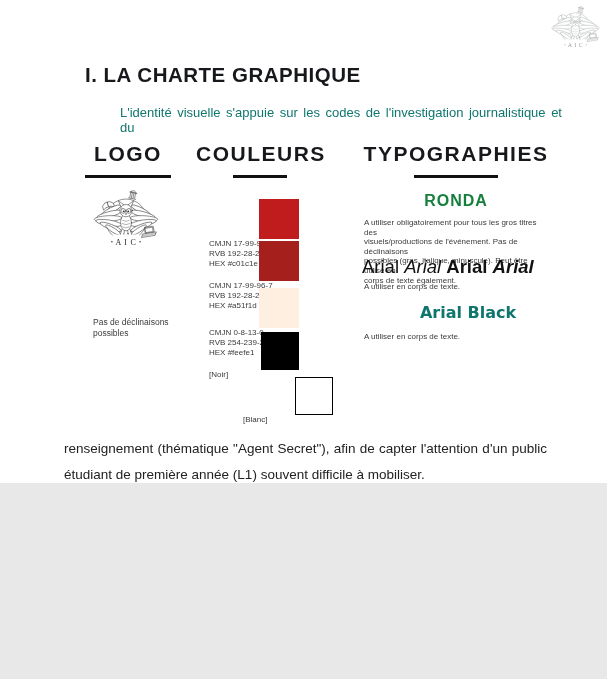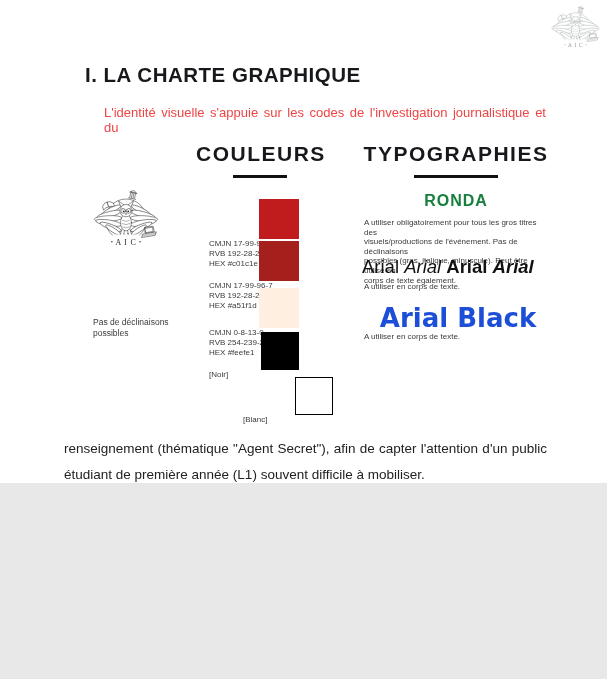--- a/index.html
+++ b/index.html
@@ -19,22 +19,22 @@
   .logo-box svg { display: block; width: 100%; height: auto; }
 
   
   .doc-title {
     position: absolute; left: 85px; top: 63px;
     font-size: 20.5px; font-weight: 800; letter-spacing: 0.5px; color: #17181c;
   }
 
   
   .intro-line {
-    position: absolute; left: 104px; top: 105px; width: 442px;
-    font-size: 13px; color: #ef4444;
+    position: absolute; left: 120px; top: 105px; width: 442px;
+    font-size: 13px; color: #0f766e;
   }
   .jline { text-align: justify; text-align-last: justify; }
 
   
   .col-header {
     position: absolute; top: 142px; text-align: center;
     font-size: 21px; font-weight: 800; letter-spacing: 1.5px; color: #17181c;
   }
   .col-header .rule { margin: 9px auto 0 auto; height: 3px; background: #111; }
   .hdr-logo { left: 84px; width: 88px; }
@@ -83,22 +83,22 @@
   }
   .arial-samples {
     position: absolute; left: 0; top: 256px; width: 188px; text-align: left;
     font-size: 18.5px; color: #111; white-space: nowrap;
   }
   .arial-samples .s1 { font-style: italic; }
   .arial-samples .s2 { font-weight: bold; }
   .arial-samples .s3 { font-weight: bold; font-style: italic; }
   .typo-note1 { position: absolute; left: 2px; top: 282px; font-size: 8px; color: #3a3a3a; }
   .arial-black-name {
-    position: absolute; left: 2px; top: 303px; width: 188px; text-align: center;
-    font-family: "DejaVu Sans", sans-serif; font-size: 26px; font-weight: 800; color: #1d4ed8;
+    position: absolute; left: 12px; top: 303px; width: 188px; text-align: center;
+    font-family: "DejaVu Sans", sans-serif; font-size: 16px; font-weight: 800; color: #0f766e;
   }
   .typo-note2 { position: absolute; left: 2px; top: 332px; font-size: 8px; color: #3a3a3a; }
 
   
   .body-text {
     position: absolute; left: 64px; top: 436px; width: 483px;
     font-size: 13.5px; line-height: 26px; color: #222;
   }
 
   
@@ -177,20 +177,24 @@
     <circle cx="144" cy="143" r="2" fill="currentColor" stroke="none"></circle>
   </g>
   <text x="105" y="151" text-anchor="middle" font-family="Liberation Serif, serif" font-size="22" letter-spacing="2" fill="currentColor">A I C</text>
 </svg>
     </div>
 
   <h1 class="doc-title">I. LA CHARTE GRAPHIQUE</h1>
 
   <p class="intro-line jline">L'identité visuelle s'appuie sur les codes de l'investigation journalistique et du</p>
 
+  <div class="col-header hdr-logo">
+    <span>LOGO</span>
+    <div class="rule"></div>
+  </div>
   <div class="col-header hdr-couleurs">
     <span>COULEURS</span>
     <div class="rule"></div>
   </div>
   <div class="col-header hdr-typo">
     <span>TYPOGRAPHIES</span>
     <div class="rule"></div>
   </div>
 
   <div class="logo-col-logo logo-box">

